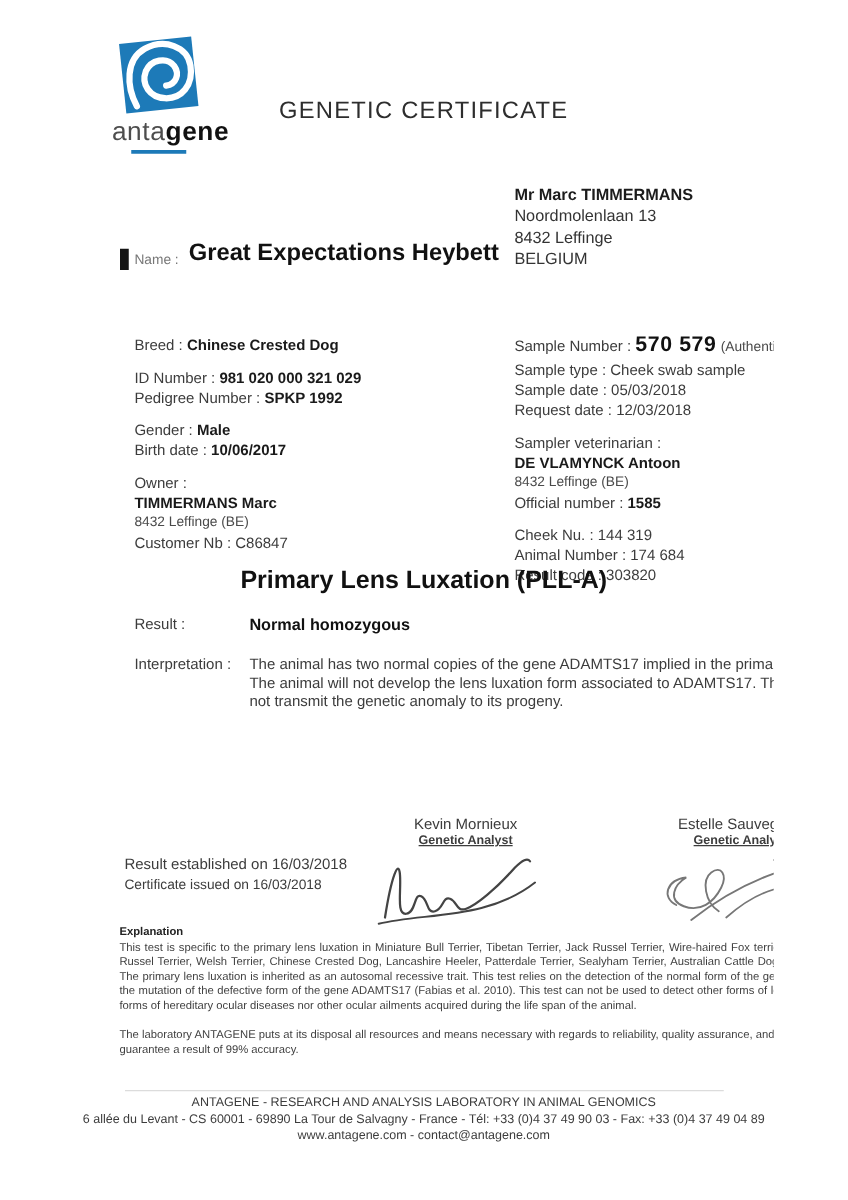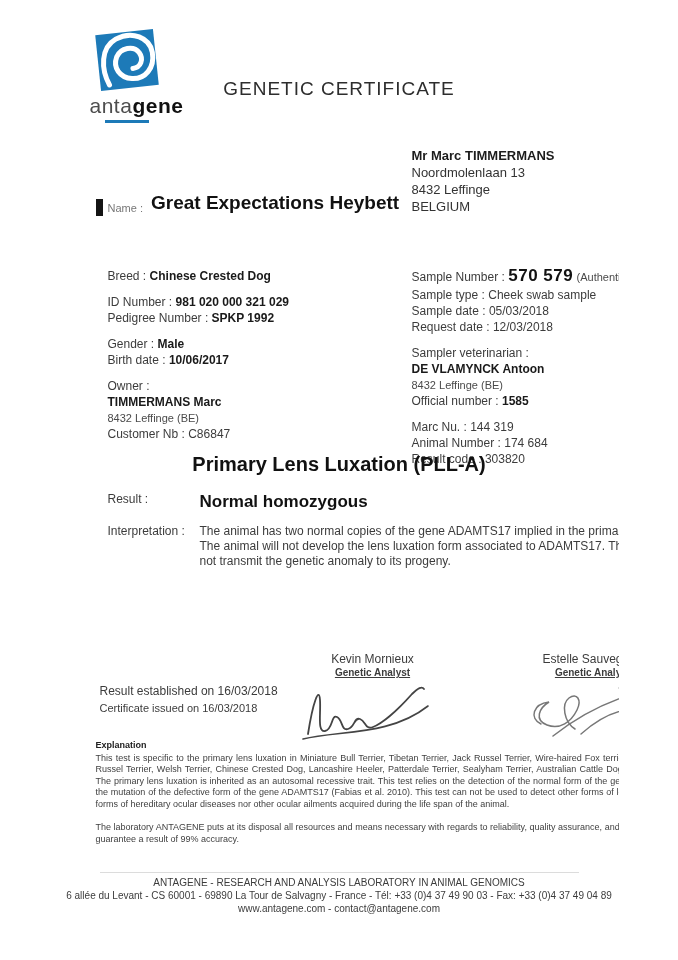--- a/index.html
+++ b/index.html
@@ -38,21 +38,21 @@
   .gap { margin-top:10px; }
   .small { font-size:11px; color:#4a4a4a; }
   .sample-num-row { line-height:20px; }
   .sample-num-row .big { font-size:17px; font-weight:700; color:#111; letter-spacing:.5px; }
   .sample-num-row .suffix { font-size:11px; color:#4a4a4a; }
 
   
   .test-title { position:absolute; left:0; right:0; top:453px; text-align:center; font-size:20px; font-weight:700; color:#111; }
   .result-row { position:absolute; left:48px; top:492px; width:590px; display:flex; }
   .result-row .lbl { width:92px; font-size:12px; color:#3c3c3c; flex:0 0 92px; }
-  .result-row .val { font-size:17px; font-weight:700; color:#111; }
+  .result-row .val { font-size:13px; font-weight:700; color:#111; }
   .interp-row { position:absolute; left:48px; top:524px; width:600px; display:flex; }
   .interp-row .lbl { width:92px; font-size:12px; color:#3c3c3c; flex:0 0 92px; }
   .interp-row .txt { font-size:12px; line-height:15px; color:#3c3c3c; width:508px; }
 
   
   .sig { position:absolute; text-align:center; }
   .sig-1 { left:233px; top:652px; width:160px; }
   .sig-2 { left:448px; top:652px; width:170px; }
   .sig .nm { font-size:12px; color:#3c3c3c; }
   .sig .rl { font-size:10px; font-weight:700; color:#3c3c3c; margin-top:1px;text-decoration:underline; }
@@ -116,21 +116,21 @@
 
   <div class="col col-right">
     <div class="row sample-num-row"><span>Sample Number :</span> <span class="big">570 579</span> <span class="suffix">(Authenticated)</span></div>
     <div class="row"><span>Sample type :</span> <span>Cheek swab sample</span></div>
     <div class="row"><span>Sample date :</span> <span>05/03/2018</span></div>
     <div class="row"><span>Request date :</span> <span>12/03/2018</span></div>
     <div class="row gap">Sampler veterinarian :</div>
     <div class="row"><b>DE VLAMYNCK Antoon</b></div>
     <div class="row small">8432 Leffinge (BE)</div>
     <div class="row"><span>Official number :</span> <b>1585</b></div>
-    <div class="row gap"><span>Marc Nu. :</span> <span>144 319</span></div>
+    <div class="row gap"><span>Cheek Nu. :</span> <span>144 319</span></div>
     <div class="row"><span>Animal Number :</span> <span>174 684</span></div>
     <div class="row"><span>Result code :</span> <span>303820</span></div>
   </div>
 
   <div class="test-title">Primary Lens Luxation (PLL-A)</div>
 
   <div class="result-row">
     <span class="lbl">Result :</span>
     <span class="val">Normal homozygous</span>
   </div>

